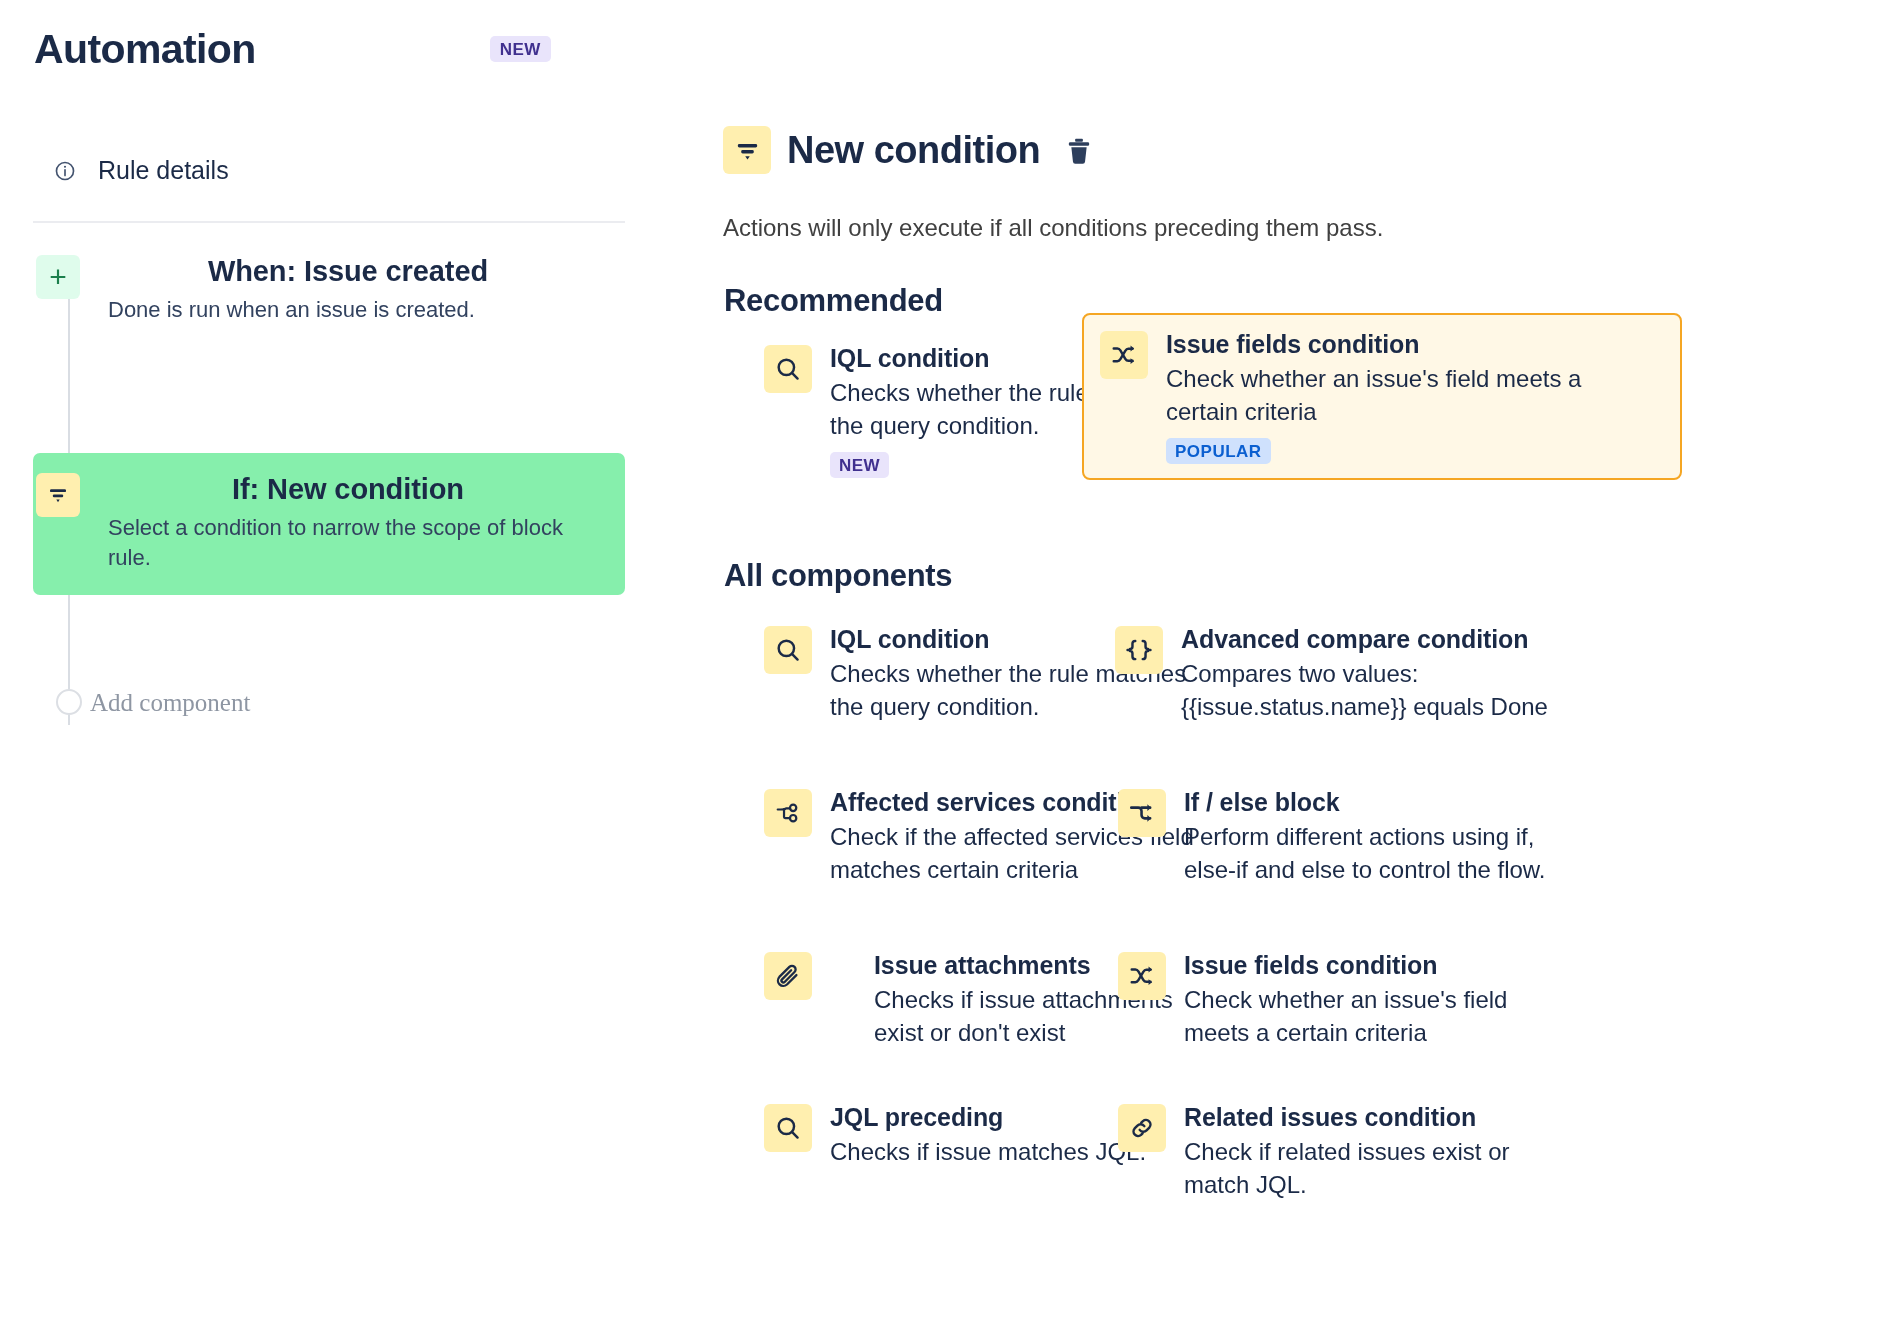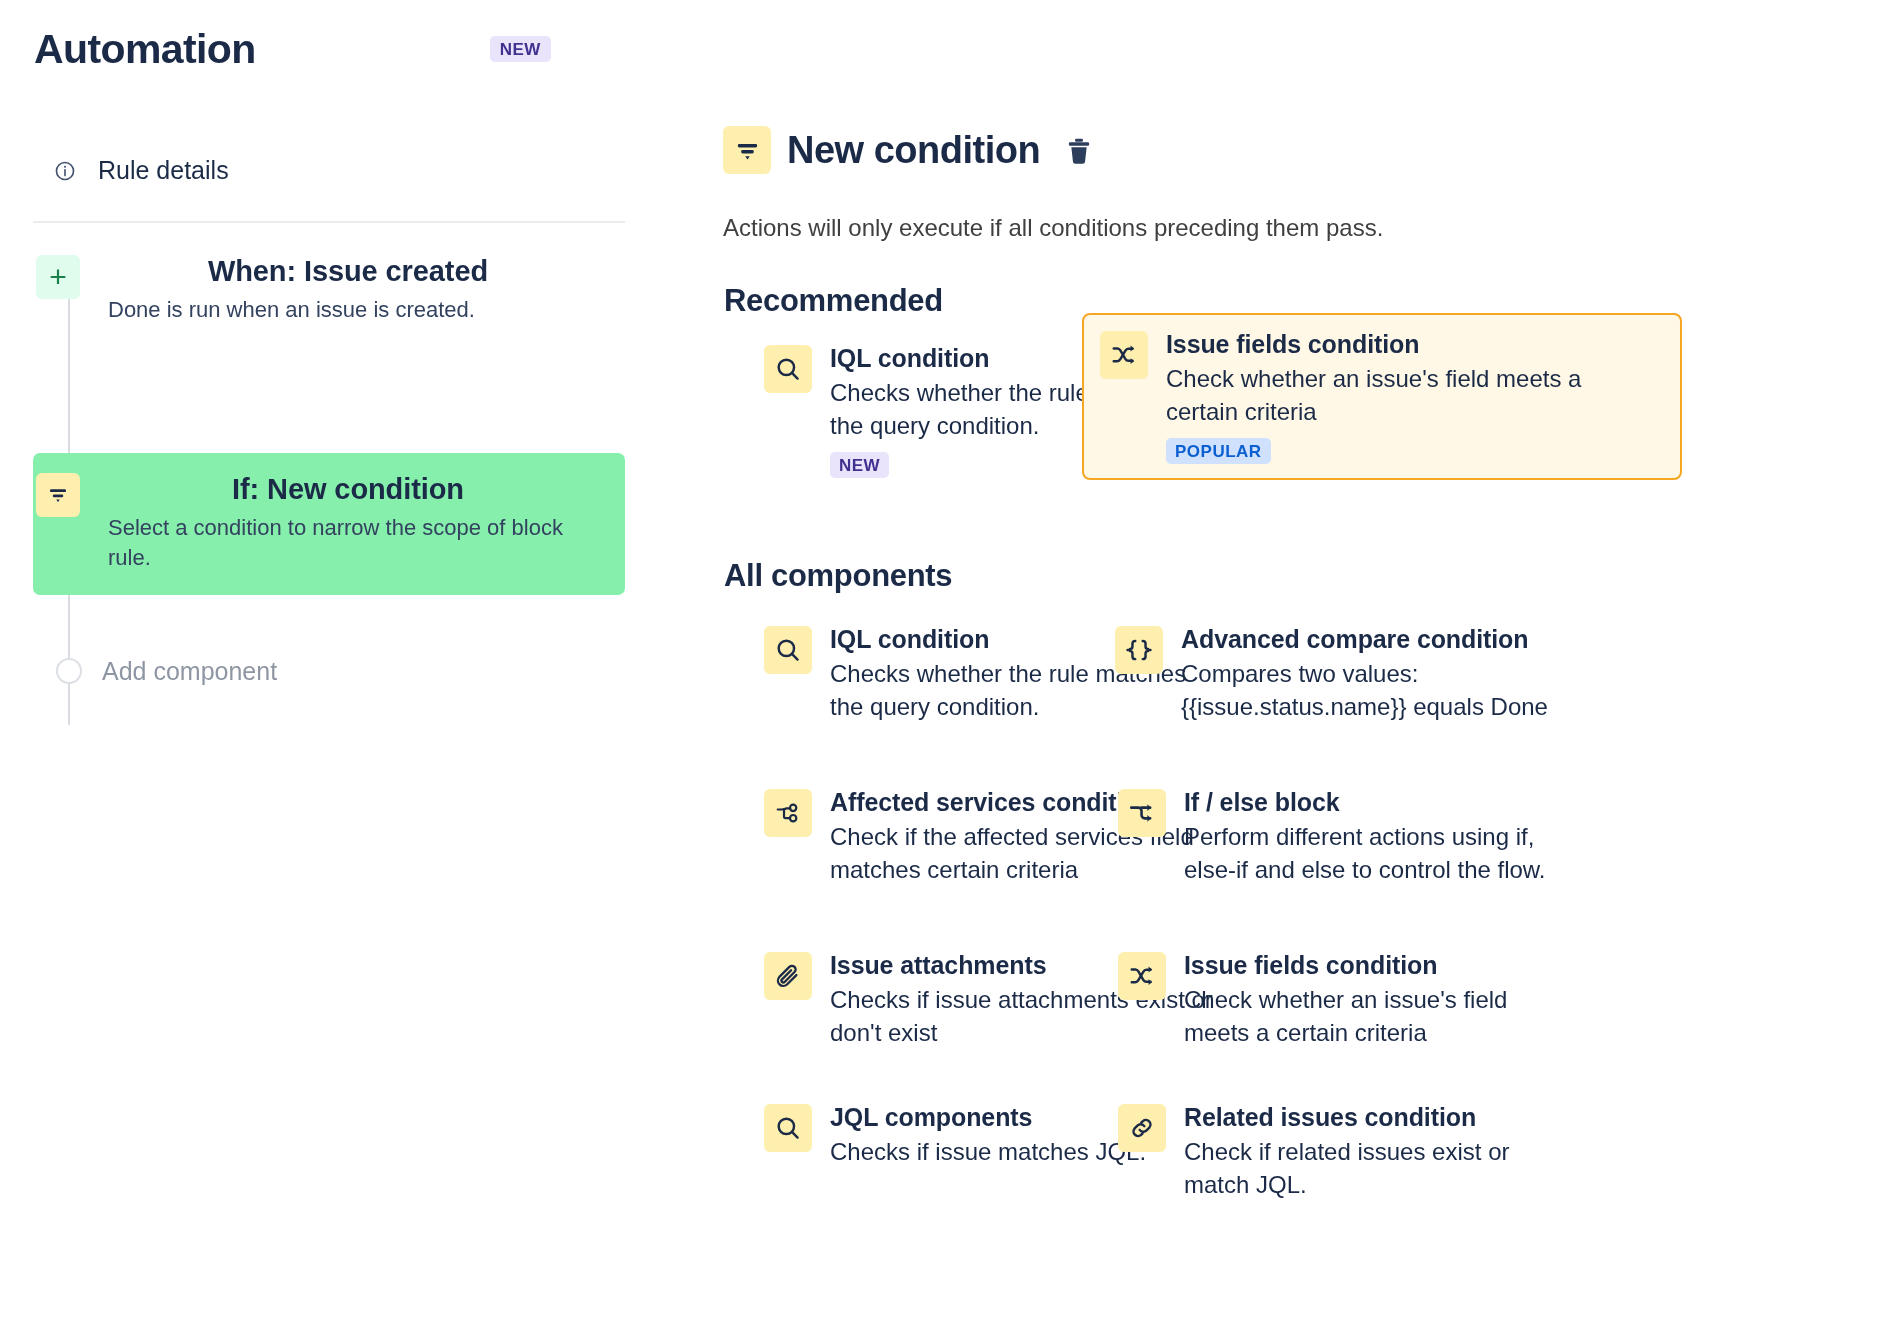--- a/index.html
+++ b/index.html
@@ -72,22 +72,22 @@
 
   #node-when { left: 36px; top: 255px; }
   #node-if-wrap {
     position: absolute; left: 33px; top: 453px;
     width: 592px; height: 142px;
     background: #86efac; border-radius: 7px;
   }
   #node-if { left: 3px; top: 20px; }
 
   #add-component-row {
-    position: absolute; left: 56px; top: 658px;
-    display: flex; align-items: center; gap: 20px; cursor: pointer;
+    position: absolute; left: 56px; top: 689px;
+    display: flex; align-items: center; gap: 8px; cursor: pointer; font-family: Liberation Serif, serif;
   }
   #add-circle {
     width: 26px; height: 26px; border-radius: 50%;
     border: 2px solid #DCDFE4; background: #fff;
   }
   #add-component-label { font-size: 25px; color: #8E96A3; line-height: 1; }
 
   
   #right-panel { position: absolute; left: 700px; top: 0; width: 1192px; height: 1344px; }
 
@@ -317,21 +317,21 @@
               <path d="M11.6 7.4h7.4"></path>
               <path d="M16.6 4.5l3.0 2.9-3.0 2.9" fill="#1B2A47" stroke="none"></path>
               <path d="M16.6 13.7l3.0 2.9-3.0 2.9" fill="#1B2A47" stroke="none"></path>
             </svg>
           </div>
           <div class="comp-text">
             <div class="comp-title">If / else block</div>
             <div class="comp-desc wide">Perform different actions using if, else-if and else to control the flow.</div>
           </div>
         </div>
-        <div class="comp-card" style="left: 36px; top: 326px;">
+        <div class="comp-card" style="left: 36px; top: 326px; gap: 44px;">
           <div class="comp-icon">
             <svg width="28" height="28" viewBox="0 0 24 24" fill="none" stroke="#1B2A47" stroke-width="2.0" stroke-linecap="round" stroke-linejoin="round">
               <path d="M19.2 11.2l-8.1 8.1a4.6 4.6 0 0 1-6.5-6.5l8.6-8.6a3.1 3.1 0 0 1 4.4 4.4l-8.5 8.5a1.55 1.55 0 0 1-2.2-2.2l7.8-7.8"></path>
             </svg>
           </div>
           <div class="comp-text">
             <div class="comp-title">Issue attachments</div>
             <div class="comp-desc">Checks if issue attachments exist or don't exist</div>
           </div>
         </div>
@@ -350,21 +350,21 @@
           </div>
         </div>
         <div class="comp-card" style="left: 36px; top: 478px;">
           <div class="comp-icon">
             <svg width="28" height="28" viewBox="0 0 24 24" fill="none" stroke="#1B2A47" stroke-width="2.1" stroke-linecap="round">
               <circle cx="10.6" cy="10.6" r="6.6"></circle>
               <line x1="15.6" y1="15.6" x2="20.2" y2="20.2"></line>
             </svg>
           </div>
           <div class="comp-text">
-            <div class="comp-title">JQL components</div>
+            <div class="comp-title">JQL preceding</div>
             <div class="comp-desc">Checks if issue matches JQL.</div>
           </div>
         </div>
         <div class="comp-card" style="left: 390px; top: 478px;">
           <div class="comp-icon">
             <svg width="28" height="28" viewBox="0 0 24 24" fill="none" stroke="#1B2A47" stroke-width="2.1" stroke-linecap="round" stroke-linejoin="round">
               <path d="M10.0 13.6a3.9 3.9 0 0 0 5.9.4l2.4-2.4a3.9 3.9 0 0 0-5.5-5.5l-1.4 1.3"></path>
               <path d="M14.0 10.4a3.9 3.9 0 0 0-5.9-.4l-2.4 2.4a3.9 3.9 0 0 0 5.5 5.5l1.3-1.3"></path>
             </svg>
           </div>

